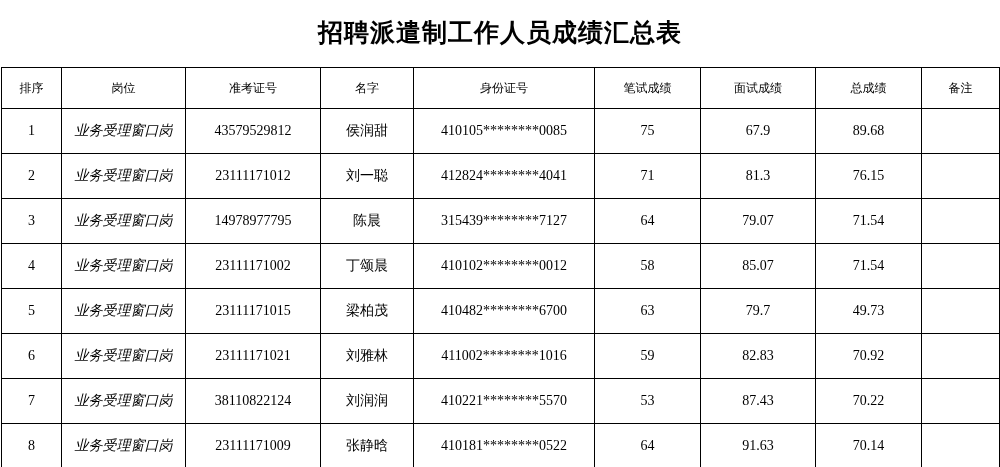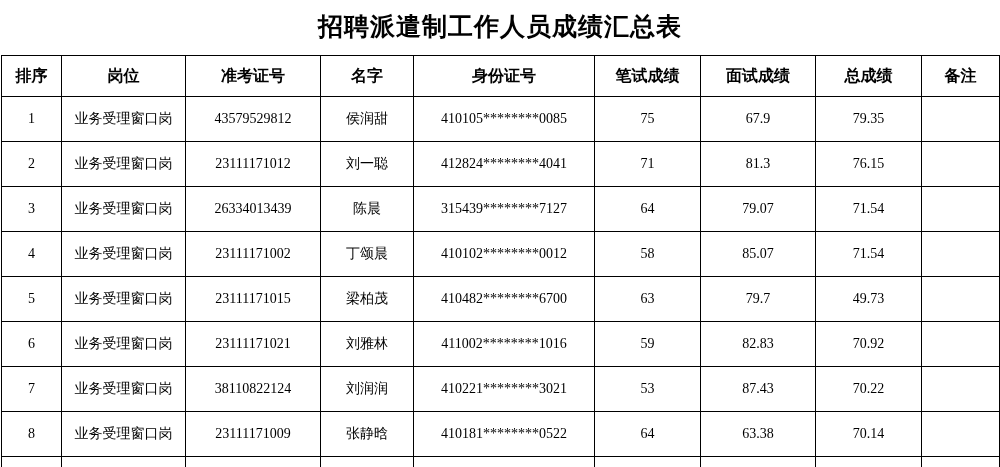--- a/index.html
+++ b/index.html
@@ -19,57 +19,58 @@
     box-sizing: border-box;
     padding: 0;
   }
   .doc-title {
     text-align: center;
     font-family: "Liberation Serif", "DejaVu Serif", serif;
     font-size: 25px;
     font-weight: bold;
     letter-spacing: 1px;
     padding: 10px 0 12px 0;
-    margin: 0;
+    margin: 6px;
   }
   table.grid {
     border-collapse: collapse;
     width: 998px;
     margin: 0 1px;
     table-layout: fixed;
   }
   table.grid th,
   table.grid td {
     border: 1px solid #000000;
     text-align: center;
     vertical-align: middle;
     padding: 0;
     height: 44px;
     font-size: 14px;
     font-family: "Liberation Serif", "DejaVu Serif", serif;
   }
   table.grid thead th {
-    font-weight: bold;
-    font-size: 16px;
+    font-weight: normal;
+    font-size: 12px;
     height: 40px;
   }
   td.num, td.score {
     font-family: "Liberation Serif", "DejaVu Serif", serif;
     font-size: 14px;
   }
   td.idcard, td.ticket {
     font-size: 13px;
     letter-spacing: 0px;
   }
   td.name {
     font-size: 15px;
     margin-left: 27px;
   }
   td.post {
     font-size: 13.5px;
+    font-style: italic;
   }
   
   col.c-rank   { width: 60px; }
   col.c-post   { width: 124px; }
   col.c-ticket { width: 135px; }
   col.c-name   { width: 93px; }
   col.c-id     { width: 181px; }
   col.c-bi     { width: 106px; }
   col.c-mian   { width: 115px; }
   col.c-zong   { width: 106px; }
@@ -109,38 +110,38 @@
     </thead>
     <tbody>
       <tr>
         <td class="num">1</td>
         <td class="post">业务受理窗口岗</td>
         <td class="ticket">43579529812</td>
         <td class="name">侯润甜</td>
         <td class="idcard">410105********0085</td>
         <td class="score">75</td>
         <td class="score">67.9</td>
-        <td class="score">79.35</td>
+        <td class="score">89.68</td>
         <td class="remark"></td>
       </tr>
       <tr>
         <td class="num">2</td>
         <td class="post">业务受理窗口岗</td>
         <td class="ticket">23111171012</td>
         <td class="name">刘一聪</td>
         <td class="idcard">412824********4041</td>
         <td class="score">71</td>
         <td class="score">81.3</td>
         <td class="score">76.15</td>
         <td class="remark"></td>
       </tr>
       <tr>
         <td class="num">3</td>
         <td class="post">业务受理窗口岗</td>
-        <td class="ticket">26334013439</td>
+        <td class="ticket">14978977795</td>
         <td class="name">陈晨</td>
         <td class="idcard">315439********7127</td>
         <td class="score">64</td>
         <td class="score">79.07</td>
         <td class="score">71.54</td>
         <td class="remark"></td>
       </tr>
       <tr>
         <td class="num">4</td>
         <td class="post">业务受理窗口岗</td>
@@ -172,34 +173,34 @@
         <td class="score">59</td>
         <td class="score">82.83</td>
         <td class="score">70.92</td>
         <td class="remark"></td>
       </tr>
       <tr>
         <td class="num">7</td>
         <td class="post">业务受理窗口岗</td>
         <td class="ticket">38110822124</td>
         <td class="name">刘润润</td>
-        <td class="idcard">410221********3021</td>
+        <td class="idcard">410221********5570</td>
         <td class="score">53</td>
         <td class="score">87.43</td>
         <td class="score">70.22</td>
         <td class="remark"></td>
       </tr>
       <tr>
         <td class="num">8</td>
         <td class="post">业务受理窗口岗</td>
         <td class="ticket">23111171009</td>
         <td class="name">张静晗</td>
         <td class="idcard">410181********0522</td>
         <td class="score">64</td>
-        <td class="score">63.38</td>
+        <td class="score">91.63</td>
         <td class="score">70.14</td>
         <td class="remark"></td>
       </tr>
       <tr>
         <td class="num">9</td>
         <td class="post">业务受理窗口岗</td>
         <td class="ticket">23111171003</td>
         <td class="name">张晔</td>
         <td class="idcard">410105********0149</td>
         <td class="score">61</td>

